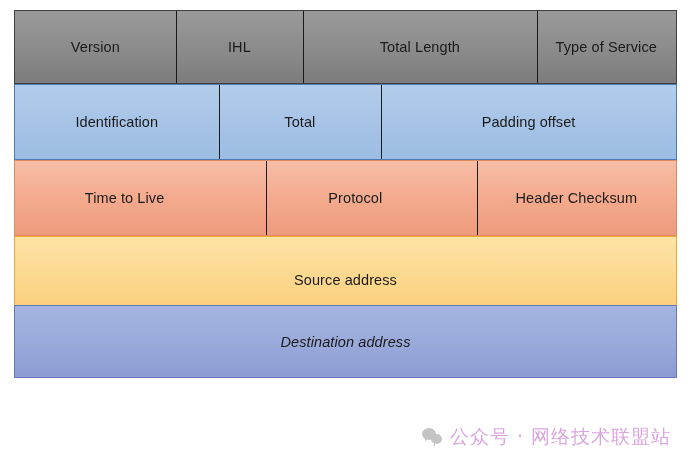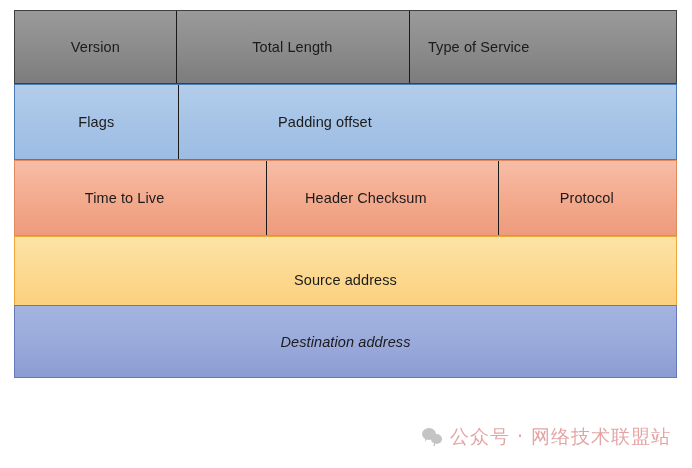--- a/index.html
+++ b/index.html
@@ -153,62 +153,68 @@
     border-width: 5px 3px 0 0;
     border-color: #6d6d6d transparent transparent transparent;
   }
   .wm-logo .t2 {
     left: 11px; top: 14px;
     border-width: 0 0 4px 2.5px;
     border-color: transparent transparent #6d6d6d transparent;
   }
   .wm-text {
     font-size: 19px;
-    color: #b91c1c;
+    color: #a21caf;
     letter-spacing: 1px;
     white-space: nowrap;
     font-family: "DejaVu Sans", sans-serif;
   }
 </style>
 </head>
 <body>
 
 <div id="diagram">
   <div class="header-table">
 
     <div class="row row-1">
       <div class="cell" style="width:24.3%">
           <span>Version</span>
         </div>
+      <div class="cell" style="width:19.3%">
+          <span>IHL</span>
+        </div>
       <div class="cell" style="width:35.3%">
           <span>Total Length</span>
         </div>
       <div class="cell" style="width:21.1%">
           <span>Type of Service</span>
         </div>
     </div>
 
     <div class="row row-2">
+      <div class="cell" style="width:30.8%">
+          <span>Identification</span>
+        </div>
       <div class="cell" style="width:24.6%">
-          <span>Flags</span>
+          <span>Total</span>
         </div>
       <div class="cell" style="width:44.6%">
           <span>Padding offset</span>
         </div>
     </div>
 
     <div class="row row-3">
       <div class="cell" style="width:36.7%">
           <span>Time to Live</span>
         </div>
+      <div class="cell" style="width:29.9%">
+          <span>Protocol</span>
+        </div>
       <div class="cell" style="width:33.4%">
           <span>Header Checksum</span>
-        </div>
-      <div class="cell" style="width:29.9%">
-          <span>Protocol</span>
         </div>
     </div>
 
     <div class="row row-4">
       <div class="cell" style="width:100%">
           <span>Source address</span>
         </div>
     </div>
 
     <div class="row row-5">

